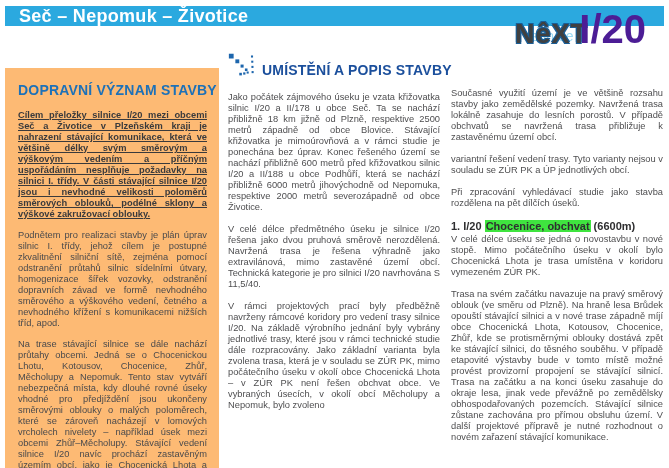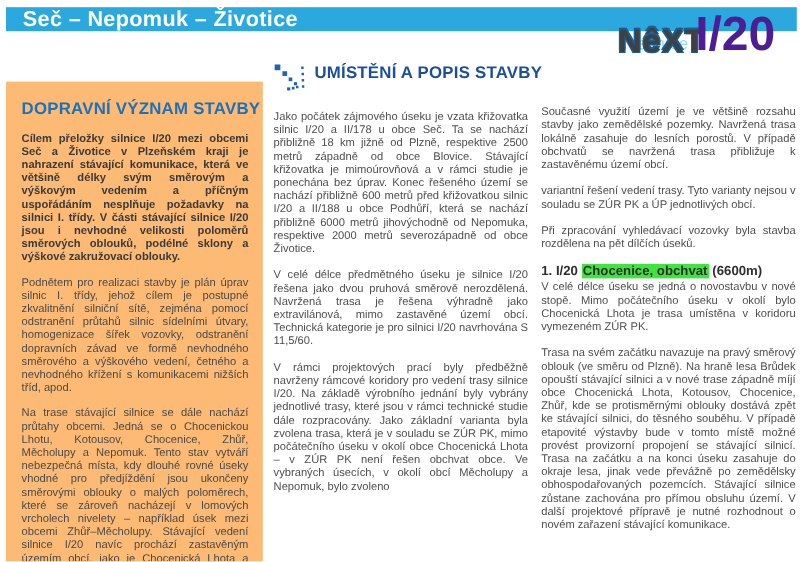--- a/index.html
+++ b/index.html
@@ -37,25 +37,25 @@
     background:#fdba74; box-sizing:border-box; padding:12px 12px 0 13px;margin-top:18px;
   }
   .left-heading {
     color:#1D71B8; font-size:14px; font-weight:bold; letter-spacing:0.2px;
     margin:2px 0 12px 0; white-space:nowrap;
   }
   .left-panel p {
     font-size:9.3px; line-height:11px; color:#4A4A4C;
     text-align:justify; margin:0 0 10px 0;
   }
-  .left-panel p.lead { font-weight:bold; color:#3A3A3C; }
+  .left-panel p.lead { font-weight:bold; color:#3A3A3C;text-decoration:underline; }
   
   .col-mid   { position:absolute; left:228px; top:52px;  width:212px; }
   .col-right { position:absolute; left:451px; top:88px;  width:212px; }
-  .main-heading-row { display:flex; align-items:flex-start; margin:0 0 14px 0; }
+  .main-heading-row { display:flex; align-items:flex-end; margin:0 0 14px 0; }
   .route-icon { width:26px; height:26px; flex:0 0 auto; margin-right:8px; }
   .main-heading {
     color:#1B4F9C; font-size:14px; font-weight:bold; letter-spacing:0.2px;
     white-space:nowrap;
   }
   .body-col p {
     font-size:9.3px; line-height:11px; color:#4E4E50;
     text-align:justify; margin:0 0 11px 0;
   }
   .subsection-heading {
@@ -99,28 +99,28 @@
           <rect x="21.5" y="22.5" width="2.4" height="2.4"></rect>
           <rect x="26.5" y="4" width="2.4" height="2.4"></rect>
           <rect x="26.8" y="10" width="2.4" height="2.4"></rect>
           <rect x="27" y="16" width="2.4" height="2.4"></rect>
           <rect x="27.2" y="22" width="2.4" height="2.4"></rect>
         </g>
       </svg>
       <span class="main-heading">UMÍSTĚNÍ A POPIS STAVBY</span>
     </div>
     <p>Jako počátek zájmového úseku je vzata křižovatka silnic I/20 a II/178 u obce Seč. Ta se nachází přibližně 18 km jižně od Plzně, respektive 2500 metrů západně od obce Blovice. Stávající křižovatka je mimoúrovňová a v rámci studie je ponechána bez úprav. Konec řešeného území se nachází přibližně 600 metrů před křižovatkou silnic I/20 a II/188 u obce Podhůří, která se nachází přibližně 6000 metrů jihovýchodně od Nepomuka, respektive 2000 metrů severozápadně od obce Životice.</p>
-    <p>V celé délce předmětného úseku je silnice I/20 řešena jako dvou pruhová směrově nerozdělená. Navržená trasa je řešena výhradně jako extravilánová, mimo zastavěné území obcí. Technická kategorie je pro silnici I/20 navrhována S 11,5/60.</p>
+    <p>V celé délce předmětného úseku je silnice I/20 řešena jako dvou pruhová směrově nerozdělená. Navržená trasa je řešena výhradně jako extravilánová, mimo zastavěné území obcí. Technická kategorie je pro silnici I/20 navrhována S 11,5/40.</p>
     <p>V rámci projektových prací byly předběžně navrženy rámcové koridory pro vedení trasy silnice I/20. Na základě výrobního jednání byly vybrány jednotlivé trasy, které jsou v rámci technické studie dále rozpracovány. Jako základní varianta byla zvolena trasa, která je v souladu se ZÚR PK, mimo počátečního úseku v okolí obce Chocenická Lhota – v ZÚR PK není řešen obchvat obce. Ve vybraných úsecích, v okolí obcí Měcholupy a Nepomuk, bylo zvoleno</p>
   </div>
 
   <div class="col-right body-col">
     <p>Současné využití území je ve většině rozsahu stavby jako zemědělské pozemky. Navržená trasa lokálně zasahuje do lesních porostů. V případě obchvatů se navržená trasa přibližuje k zastavěnému území obcí.</p>
     <p>variantní řešení vedení trasy. Tyto varianty nejsou v souladu se ZÚR PK a ÚP jednotlivých obcí.</p>
-    <p>Při zpracování vyhledávací vozovky byla stavba rozdělena na pět dílčích úseků.</p>
+    <p>Při zpracování vyhledávací studie jako stavba rozdělena na pět dílčích úseků.</p>
     <div class="subsection-heading">
       <span>1. I/20 </span><span class="hl">Chocenice, obchvat</span><span> (6600m)</span>
     </div>
     <p>V celé délce úseku se jedná o novostavbu v nové stopě. Mimo počátečního úseku v okolí bylo Chocenická Lhota je trasa umístěna v koridoru vymezeném ZÚR PK.</p>
     <p>Trasa na svém začátku navazuje na pravý směrový oblouk (ve směru od Plzně). Na hraně lesa Brůdek opouští stávající silnici a v nové trase západně míjí obce Chocenická Lhota, Kotousov, Chocenice, Zhůř, kde se protisměrnými oblouky dostává zpět ke stávající silnici, do těsného souběhu. V případě etapovité výstavby bude v tomto místě možné provést provizorní propojení se stávající silnicí. Trasa na začátku a na konci úseku zasahuje do okraje lesa, jinak vede převážně po zemědělsky obhospodařovaných pozemcích. Stávající silnice zůstane zachována pro přímou obsluhu území. V další projektové přípravě je nutné rozhodnout o novém zařazení stávající komunikace.</p>
   </div>
 
 </div>
 
 </body></html>

